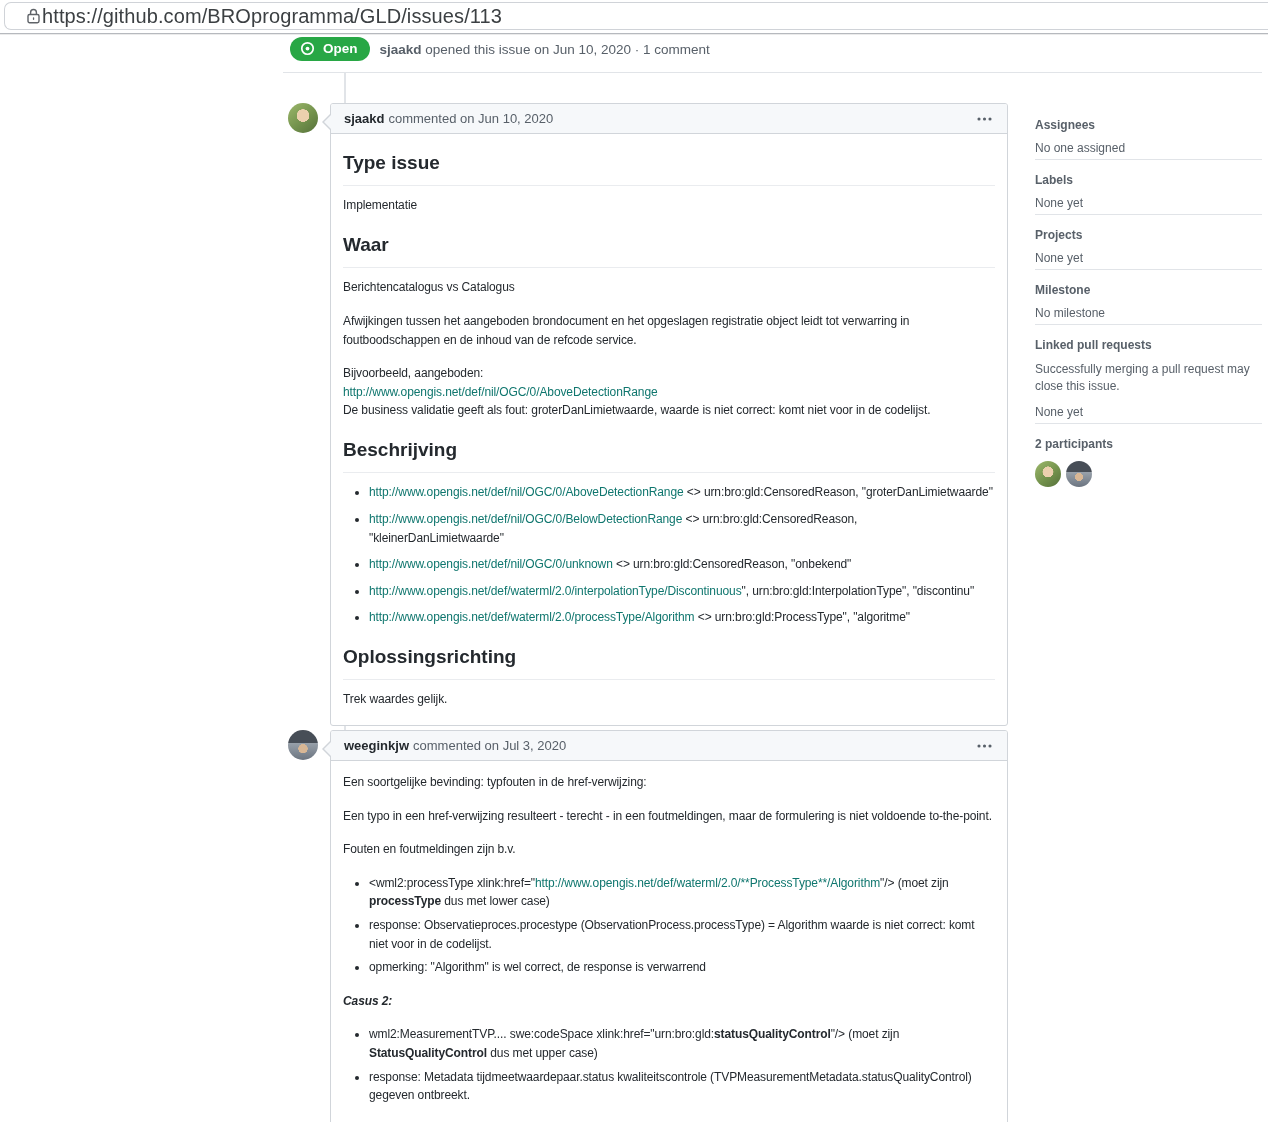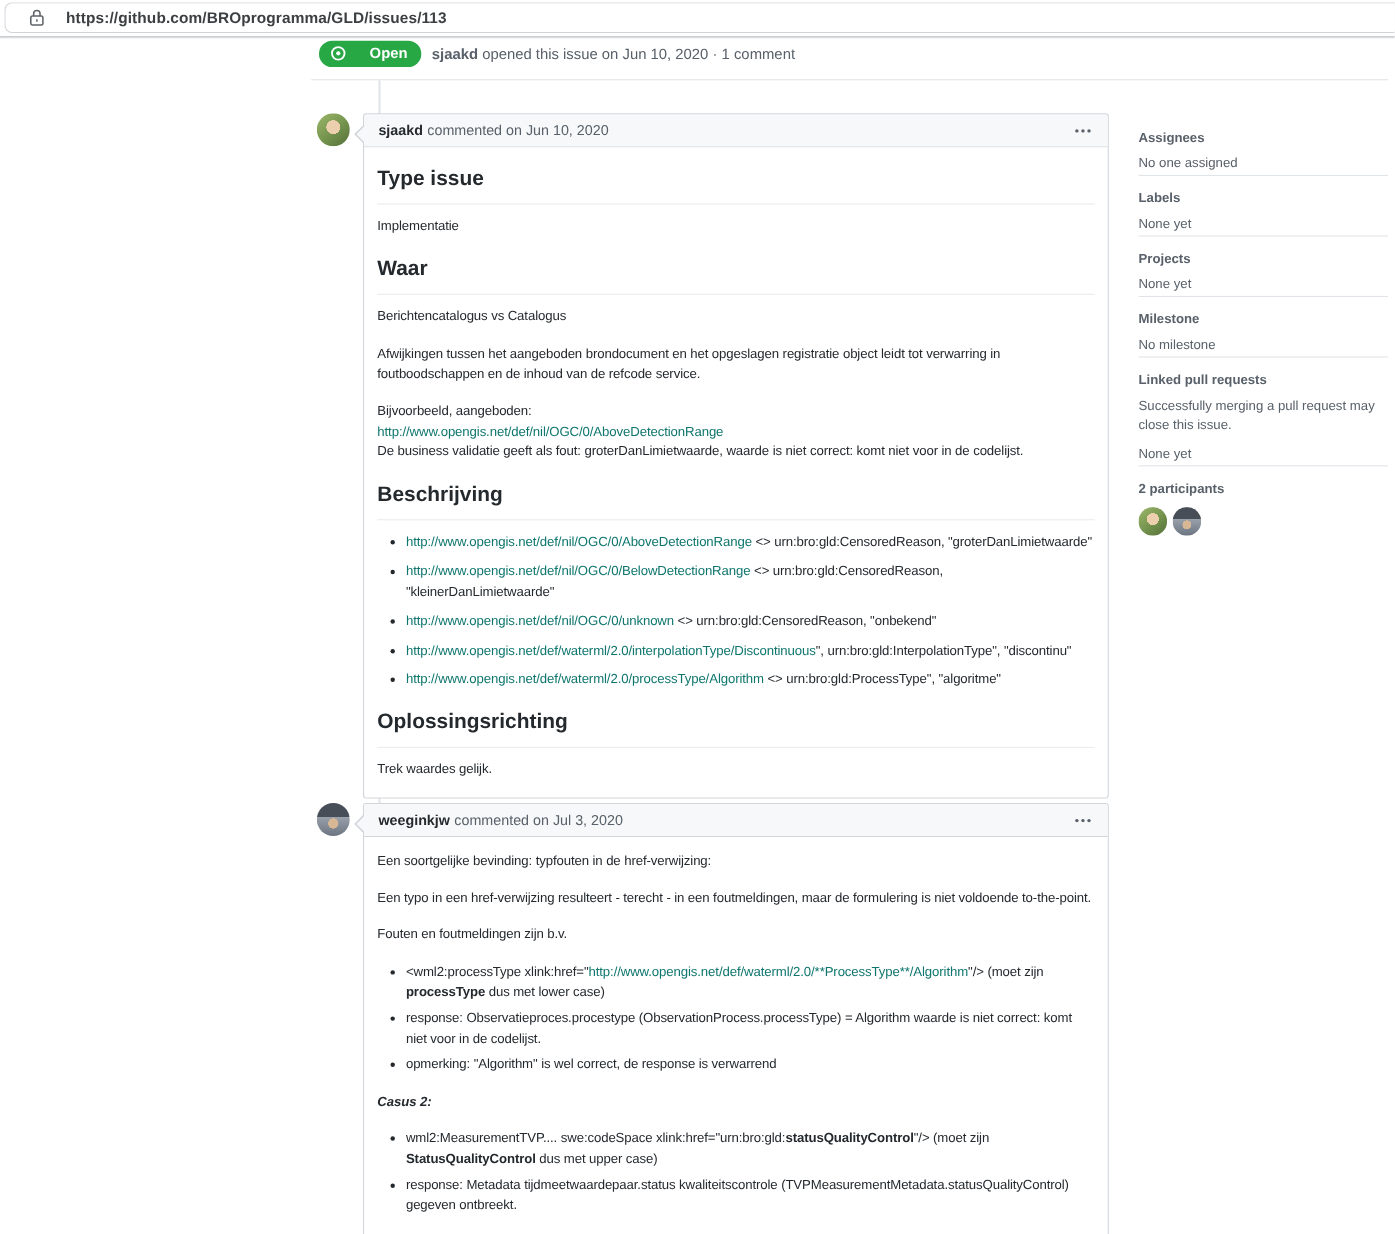--- a/index.html
+++ b/index.html
@@ -10,29 +10,29 @@
     position:relative; overflow:hidden;
   }
 
   
   .browser-bar { position:absolute; top:0; left:0; width:1268px; height:34px;
     background:#fff; border-bottom:1px solid #b6b9be; box-shadow:0 1px 0 rgba(0,0,0,.08); z-index:5;}
   .url-field { position:absolute; top:2px; left:4px; right:0; bottom:3px;
     border:1px solid #d0d3d8; border-right:none; border-radius:7px 0 0 7px;
     display:flex; align-items:center; background:#fff; }
   .lock { margin-left:22px; display:flex; align-items:center; }
-  .url-text { margin-left:20px; font-size:14px; color:#3c4043; letter-spacing:.1px;font-weight:bold; }
+  .url-text { margin-left:2px; font-size:20px; color:#3c4043; letter-spacing:.1px; }
 
   
   .timeline-line { position:absolute; left:344px; top:73px; width:2px; height:1049px;
     background:#e1e4e8; z-index:0; }
 
   .issue-header { position:absolute; left:290px; top:36px; height:26px;
     display:flex; align-items:center; z-index:1; }
-  .state-badge { display:inline-flex; align-items:center; gap:21px;
+  .state-badge { display:inline-flex; align-items:center; gap:8px;
     background:#28a745; color:#fff; font-size:13.5px; font-weight:700;
     padding:4px 12px 5px 10px; border-radius:2em; }
   .issue-meta { margin-left:10px; font-size:13.5px; color:#586069; }
   .issue-meta .author { font-weight:700; color:#586069; text-decoration:none; cursor:pointer; }
   .header-rule { position:absolute; left:283px; top:72px; width:979px; height:1px; background:#e1e4e8; }
 
   
   .avatar { position:absolute; left:288px; width:30px; height:30px; border-radius:50%;
     z-index:2; cursor:pointer; }
   .avatar-sjaakd {

